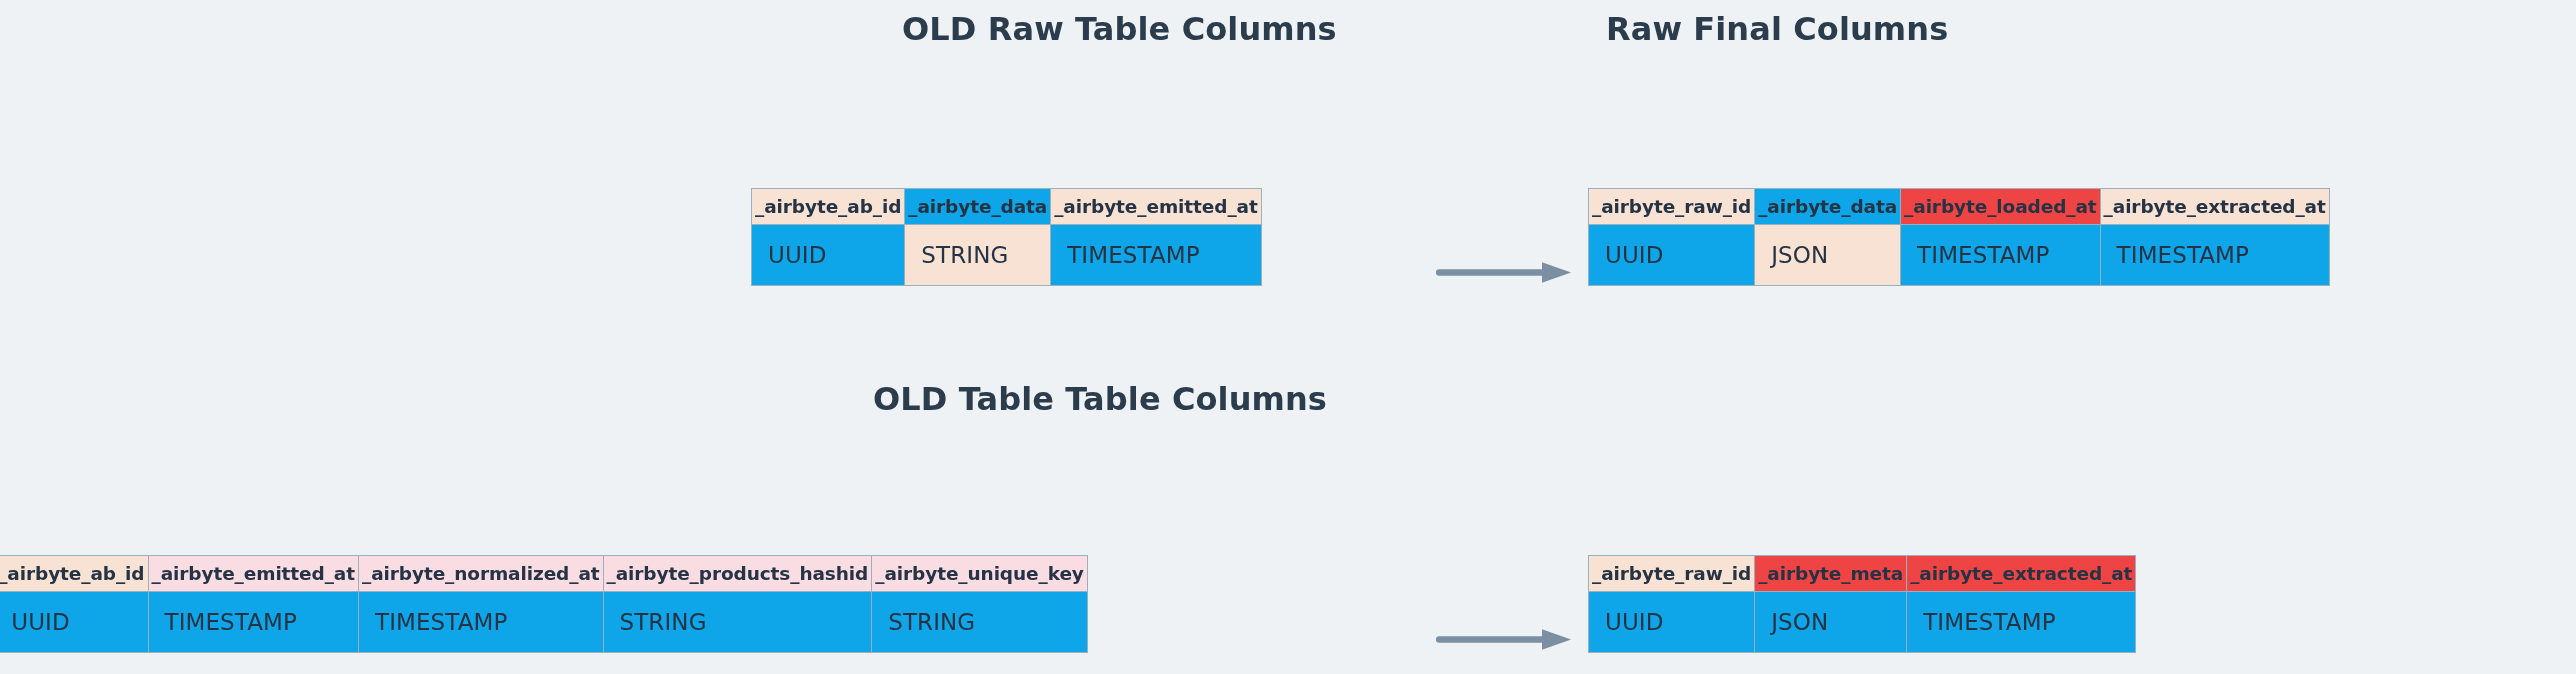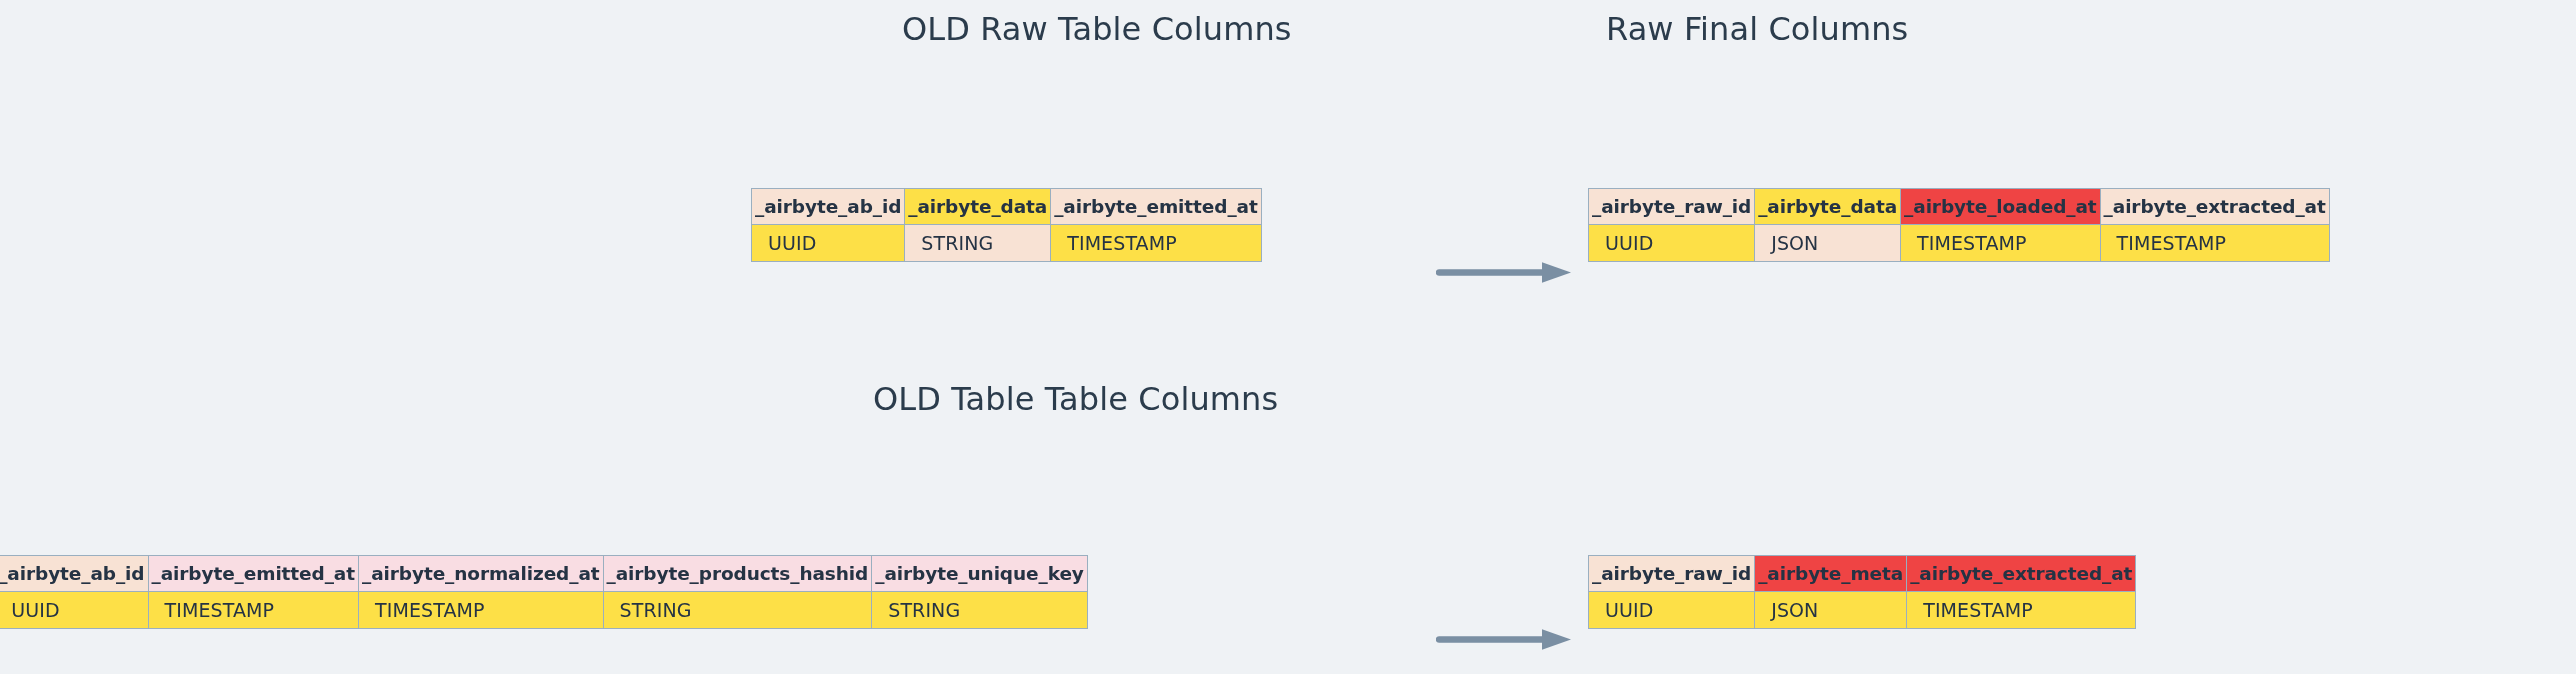--- a/index.html
+++ b/index.html
@@ -19,21 +19,21 @@
     position: relative;
     width: 2576px;
     height: 675px;
   }
 
   
   .section-title {
     position: absolute;
     font-family: "DejaVu Sans", sans-serif;
     font-size: 32px;
-    font-weight: 400;
+    font-weight: 700;
     color: #2b3c4c;
     white-space: nowrap;
     letter-spacing: 0.1px;
   }
   #title-old-raw   { left: 902px; top: 9.5px; }
   #title-new-raw   { left: 1606px; top: 9.5px; }
   #title-old-final { left: 873px; top: 380px; }
   #title-new-final { left: 1589px; top: 380px; }
 
   
@@ -50,29 +50,29 @@
     color: #253344;
   }
   .table tr.header-row td {
     font-size: 18.5px;
     font-weight: bold;
     height: 35px;
     padding: 0 3px;
     letter-spacing: -0.1px;
   }
   .table tr.type-row td {
-    font-size: 19px;
+    font-size: 23px;
     font-weight: 400;
     height: 36px;
-    padding: 0 16px;
+    padding: 12px 16px;
     letter-spacing: 0.1px;
   }
 
   
-  .fill-white { background: #fde047; }
+  .fill-white { background: #0ea5e9; }
   .fill-peach { background: #f8e2d4; }
   .fill-mint  { background: #ef4444; }
   .fill-pink  { background: #f9dde3; }
 
   
   #table-old-raw   { left: 751px; top: 188px; }
   #table-new-raw   { left: 1588px; top: 188px; }
   #table-old-final { left: -5.8px;   top: 555px; }
   #table-new-final { left: 1588px; top: 555px; }
 

